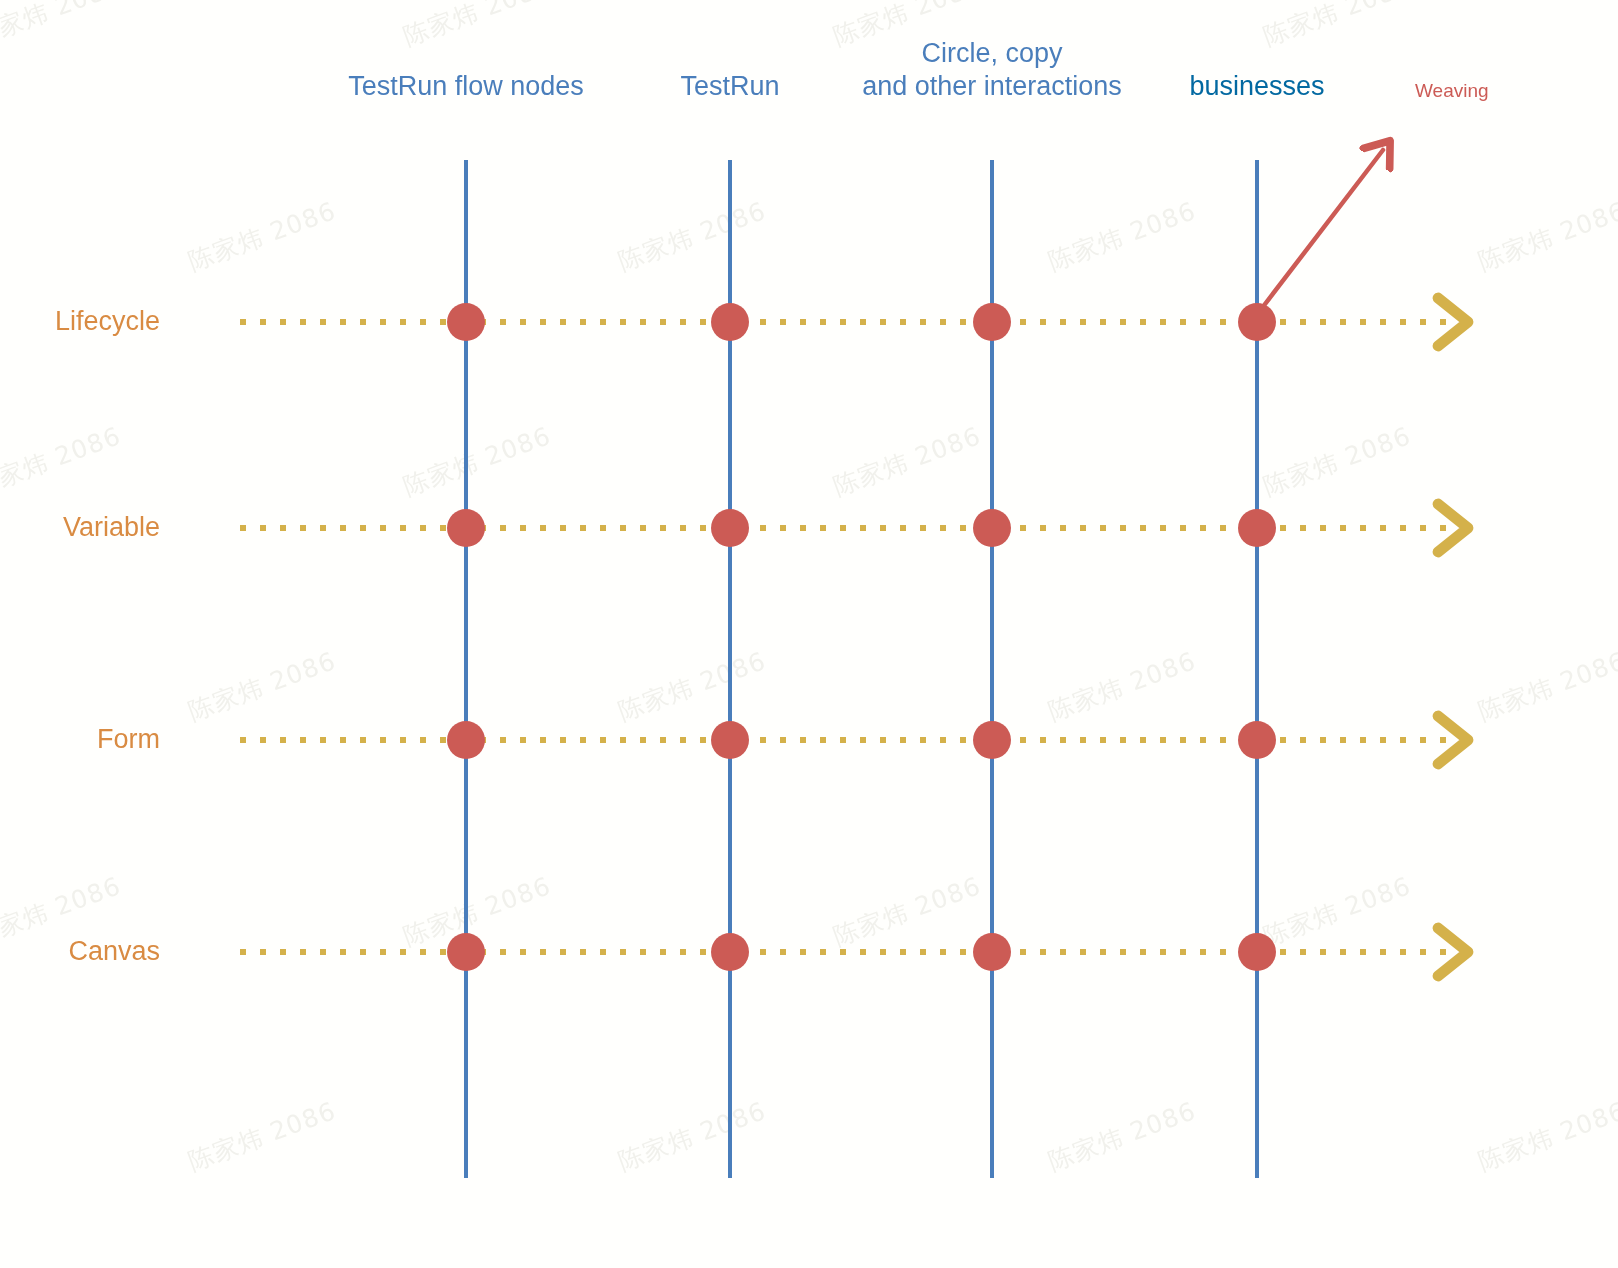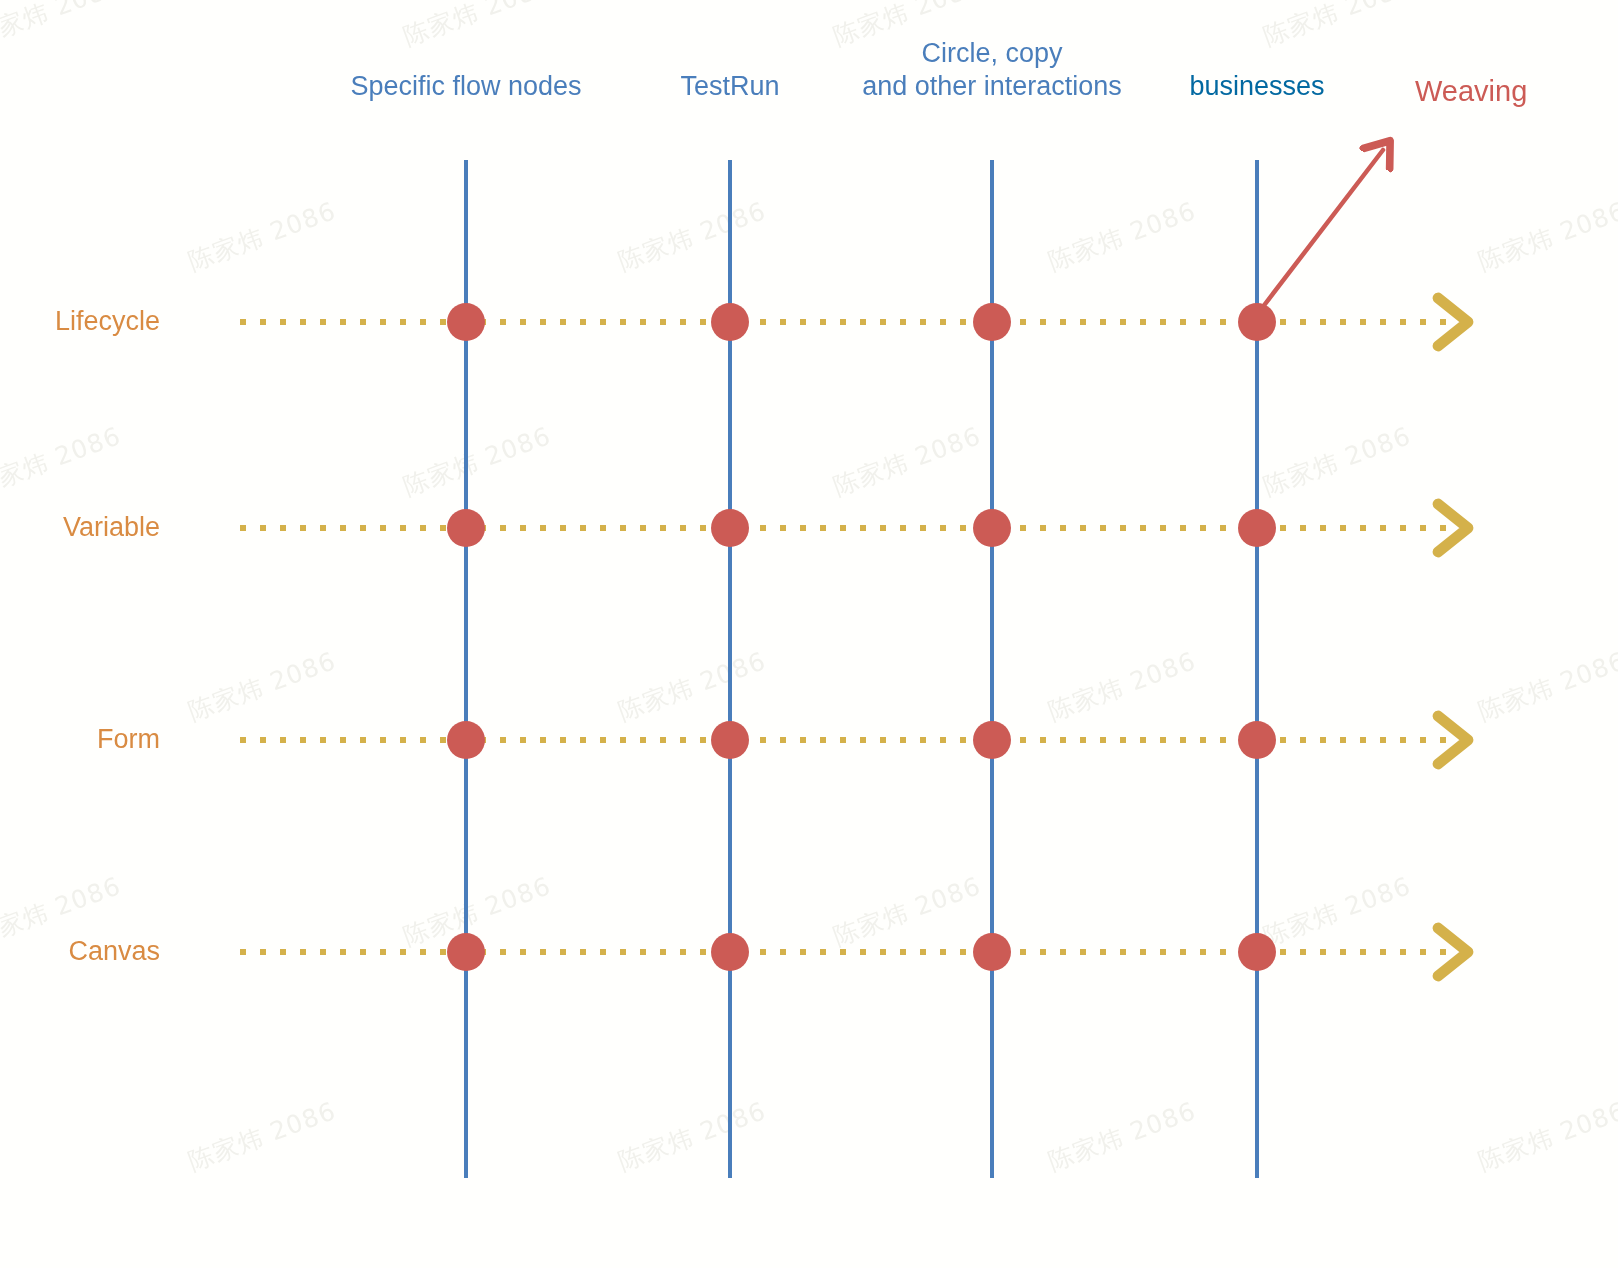--- a/index.html
+++ b/index.html
@@ -71,21 +71,21 @@
     line-height: 32px;
     text-align: right;
     white-space: nowrap;
     user-select: none;
   }
 
   .annotation-label {
     position: absolute;
     z-index: 3;
     color: #cc5b55;
-    font-size: 29px;
+    font-size: 19px;
     line-height: 32px;
     white-space: nowrap;
     user-select: none;
   }
 </style>
 </head>
 <body>
 
 <div id="stage">
 
@@ -154,21 +154,21 @@
         <circle cx="466" cy="952" r="19" fill="#cc5b55"></circle>
         <circle cx="730" cy="952" r="19" fill="#cc5b55"></circle>
         <circle cx="992" cy="952" r="19" fill="#cc5b55"></circle>
         <circle cx="1257" cy="952" r="19" fill="#cc5b55"></circle>
       </g>
     <g id="annotation-arrow-group">
         <line x1="1262" y1="308" x2="1383" y2="150" stroke="#cc5b55" stroke-width="4.5" stroke-linecap="round" marker-end="url(#red-arrowhead)"></line>
       </g>
   </svg>
 
-  <div class="col-header" id="col-header-0" style="width: 420px; left: 256px; top: 70px; color: rgb(74, 126, 187);">Specific flow nodes</div>
+  <div class="col-header" id="col-header-0" style="width: 420px; left: 256px; top: 70px; color: rgb(74, 126, 187);">TestRun flow nodes</div>
   <div class="col-header" id="col-header-1" style="width: 420px; left: 520px; top: 70px; color: rgb(74, 126, 187); text-align: center;">TestRun</div>
   <div class="col-header" id="col-header-2" style="width: 420px; left: 782px; top: 37px; color: rgb(74, 126, 187);">Circle, copy
 and other interactions</div>
   <div class="col-header" id="col-header-3" style="width: 420px; left: 1047px; top: 70px; color: #0369a1;">businesses</div>
 
   <div class="row-label" id="row-label-0" style="width: 180px; left: -20px; top: 305px; color: rgb(217, 139, 66);">Lifecycle</div>
   <div class="row-label" id="row-label-1" style="width: 180px; left: -20px; top: 511px; color: rgb(217, 139, 66);">Variable</div>
   <div class="row-label" id="row-label-2" style="width: 180px; left: -20px; top: 723px; color: rgb(217, 139, 66);">Form</div>
   <div class="row-label" id="row-label-3" style="width: 180px; left: -20px; top: 935px; color: rgb(217, 139, 66);">Canvas</div>
 

